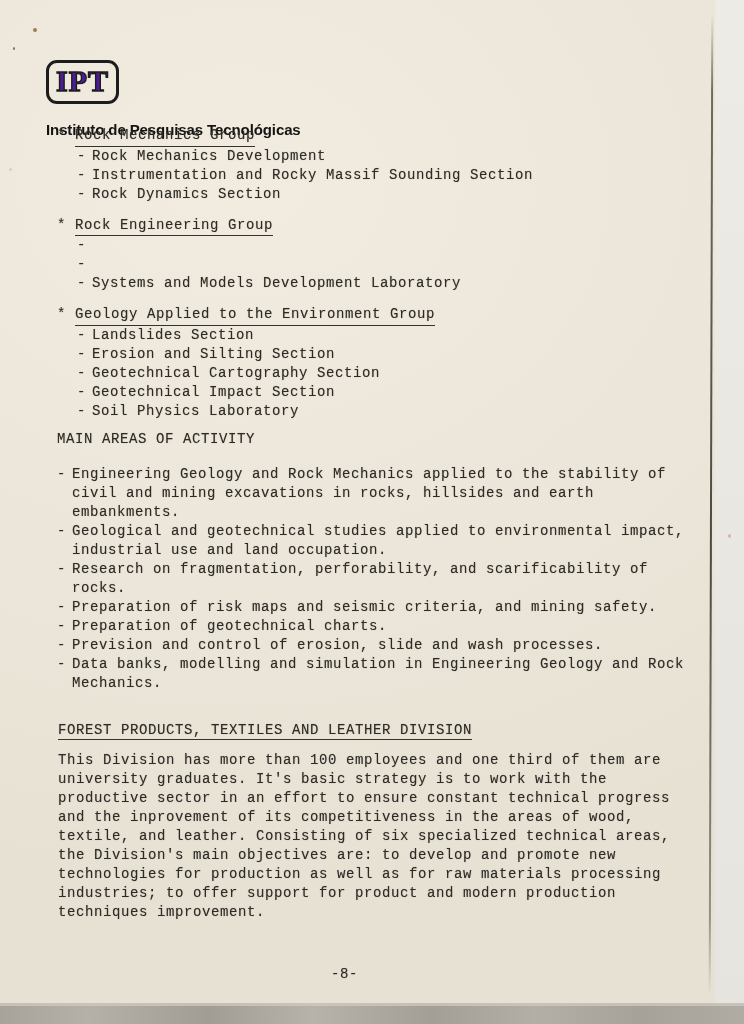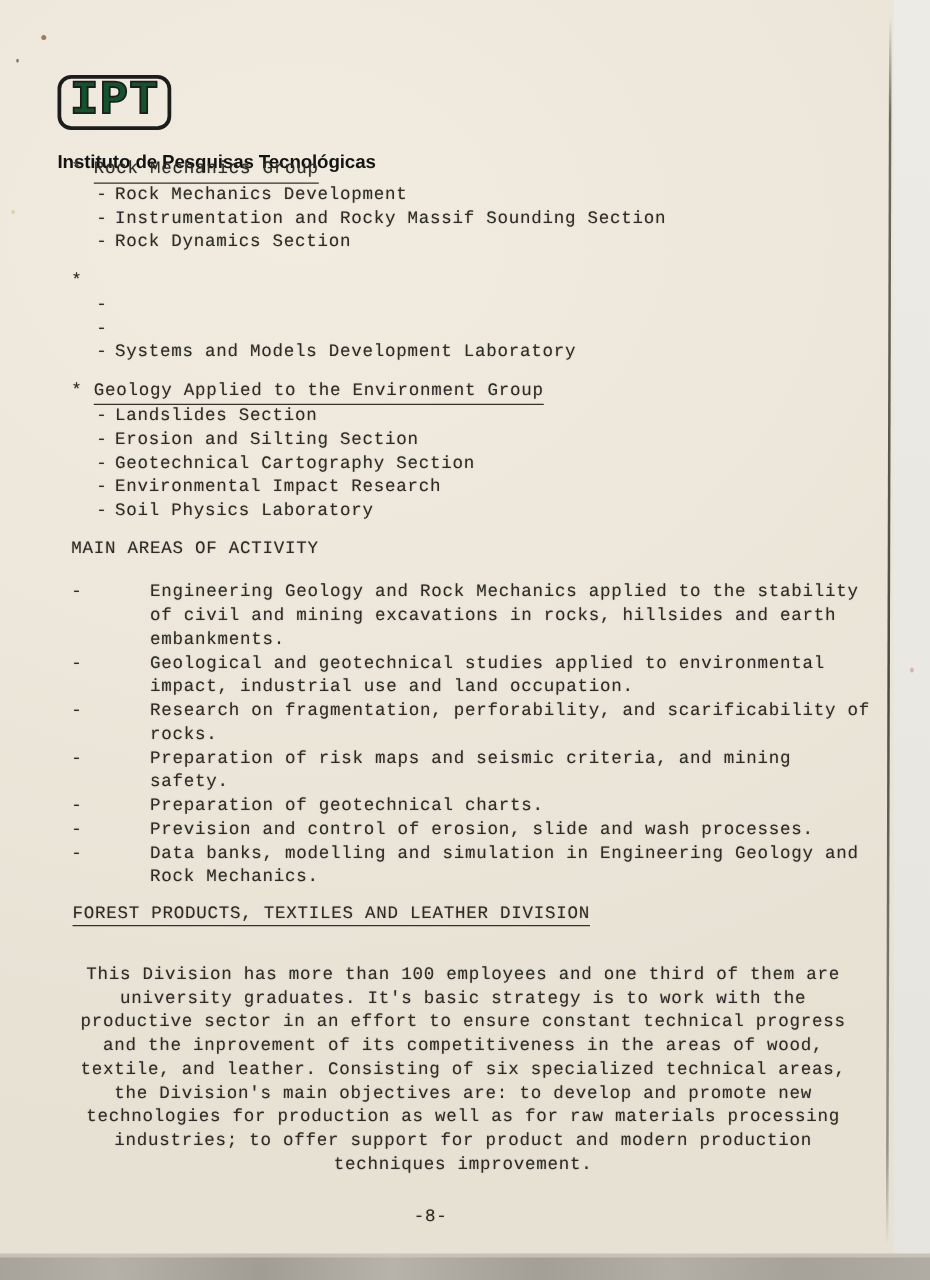--- a/index.html
+++ b/index.html
@@ -21,47 +21,47 @@
   .nowrap{white-space:nowrap;}
   .underlined{border-bottom:1.4px solid #35322c;padding-bottom:0.5px;text-align:center;}
 
   
   .logo-box{
     position:absolute;left:46px;top:60px;
     border:3.5px solid #1c1c1c;border-radius:11px;
     padding:1px 7px 3px 7px;background:transparent;
   }
   .logo-text{
-    font-family:Liberation Mono, monospace;font-weight:700;font-size:38px;
-    letter-spacing:1px;color:#14532d;-webkit-text-stroke:1.4px #1c1c1c;line-height:34px;
+    font-family:Liberation Serif, serif;font-weight:700;font-size:30px;
+    letter-spacing:1px;color:#4c1d95;-webkit-text-stroke:1.4px #1c1c1c;line-height:34px;
   }
   .org-name{
     position:absolute;left:46px;top:121px;white-space:nowrap;
     font-family:"Liberation Sans",sans-serif;font-weight:700;font-size:15px;
     color:#141414;letter-spacing:-0.1px;
   }
 
   
   .groups{position:absolute;left:57px;top:126px;}
   .group{margin-bottom:12px;}
   .group-title-row{display:flex;}
   .g-marker{flex:0 0 18px;width:18px;}
   .group-item{display:flex;padding-left:20px;}
   .g-dash{flex:0 0 15px;width:15px;}
 
   
   .main-heading{position:absolute;left:57px;top:430px;white-space:nowrap;}
   .bullets{position:absolute;left:57px;top:465px;width:645px;}
   .bullet{display:flex;}
   .b-dash{flex:0 0 15px;width:15px;}
-  .b-text{width:616px;margin-left:48px;}
+  .b-text{width:616px;}
 
   
   .forest-heading{position:absolute;left:58px;top:721px;white-space:nowrap;}
-  .paragraph{position:absolute;left:58px;top:771px;width:625px;text-align:center;}
+  .paragraph{position:absolute;left:58px;top:751px;width:625px;}
 
   .page-number{position:absolute;left:331px;top:965px;white-space:nowrap;}
 
   
   .right-band{
     position:absolute;left:715px;top:0;width:29px;height:1004px;
     background:linear-gradient(180deg,#edebe6 0%,#e8e7e2 60%,#e5e4df 100%);
   }
   .right-line{
     position:absolute;left:710px;top:14px;width:2px;height:982px;
@@ -109,20 +109,21 @@
     </div>
     <div class="group-item">
       <span class="g-dash tw">-</span>
       <span class="tw nowrap">Rock Dynamics Section</span>
     </div>
   </div>
 
   <div class="group">
     <div class="group-title-row">
       <span class="g-marker tw">*</span>
+      <span class="g-title tw underlined nowrap">Rock Engineering Group</span>
     </div>
     <div class="group-item">
       <span class="g-dash tw">-</span>
     </div>
     <div class="group-item">
       <span class="g-dash tw">-</span>
     </div>
     <div class="group-item">
       <span class="g-dash tw">-</span>
       <span class="tw nowrap">Systems and Models Development Laboratory</span>
@@ -141,21 +142,21 @@
     <div class="group-item">
       <span class="g-dash tw">-</span>
       <span class="tw nowrap">Erosion and Silting Section</span>
     </div>
     <div class="group-item">
       <span class="g-dash tw">-</span>
       <span class="tw nowrap">Geotechnical Cartography Section</span>
     </div>
     <div class="group-item">
       <span class="g-dash tw">-</span>
-      <span class="tw nowrap">Environmental Impact Research</span>
+      <span class="tw nowrap">Geotechnical Impact Section</span>
     </div>
     <div class="group-item">
       <span class="g-dash tw">-</span>
       <span class="tw nowrap">Soil Physics Laboratory</span>
     </div>
   </div>
 </div>
 
 <div class="main-heading tw">MAIN AREAS OF ACTIVITY</div>
 

